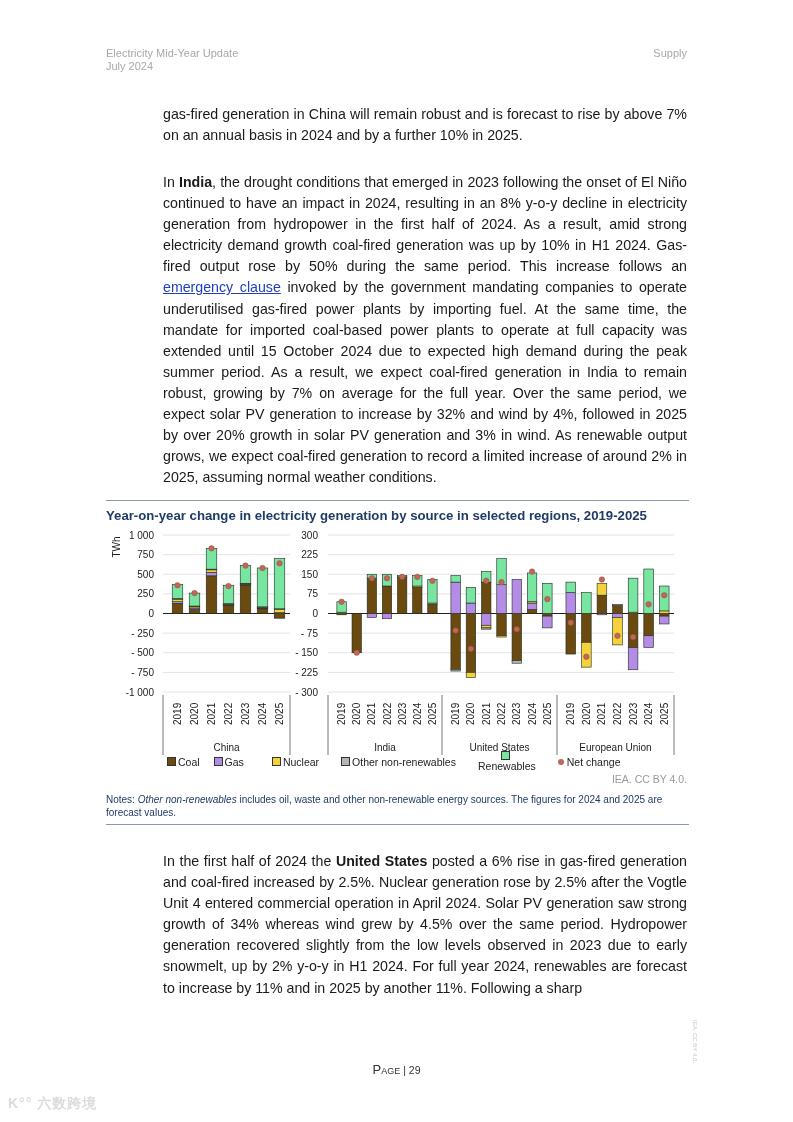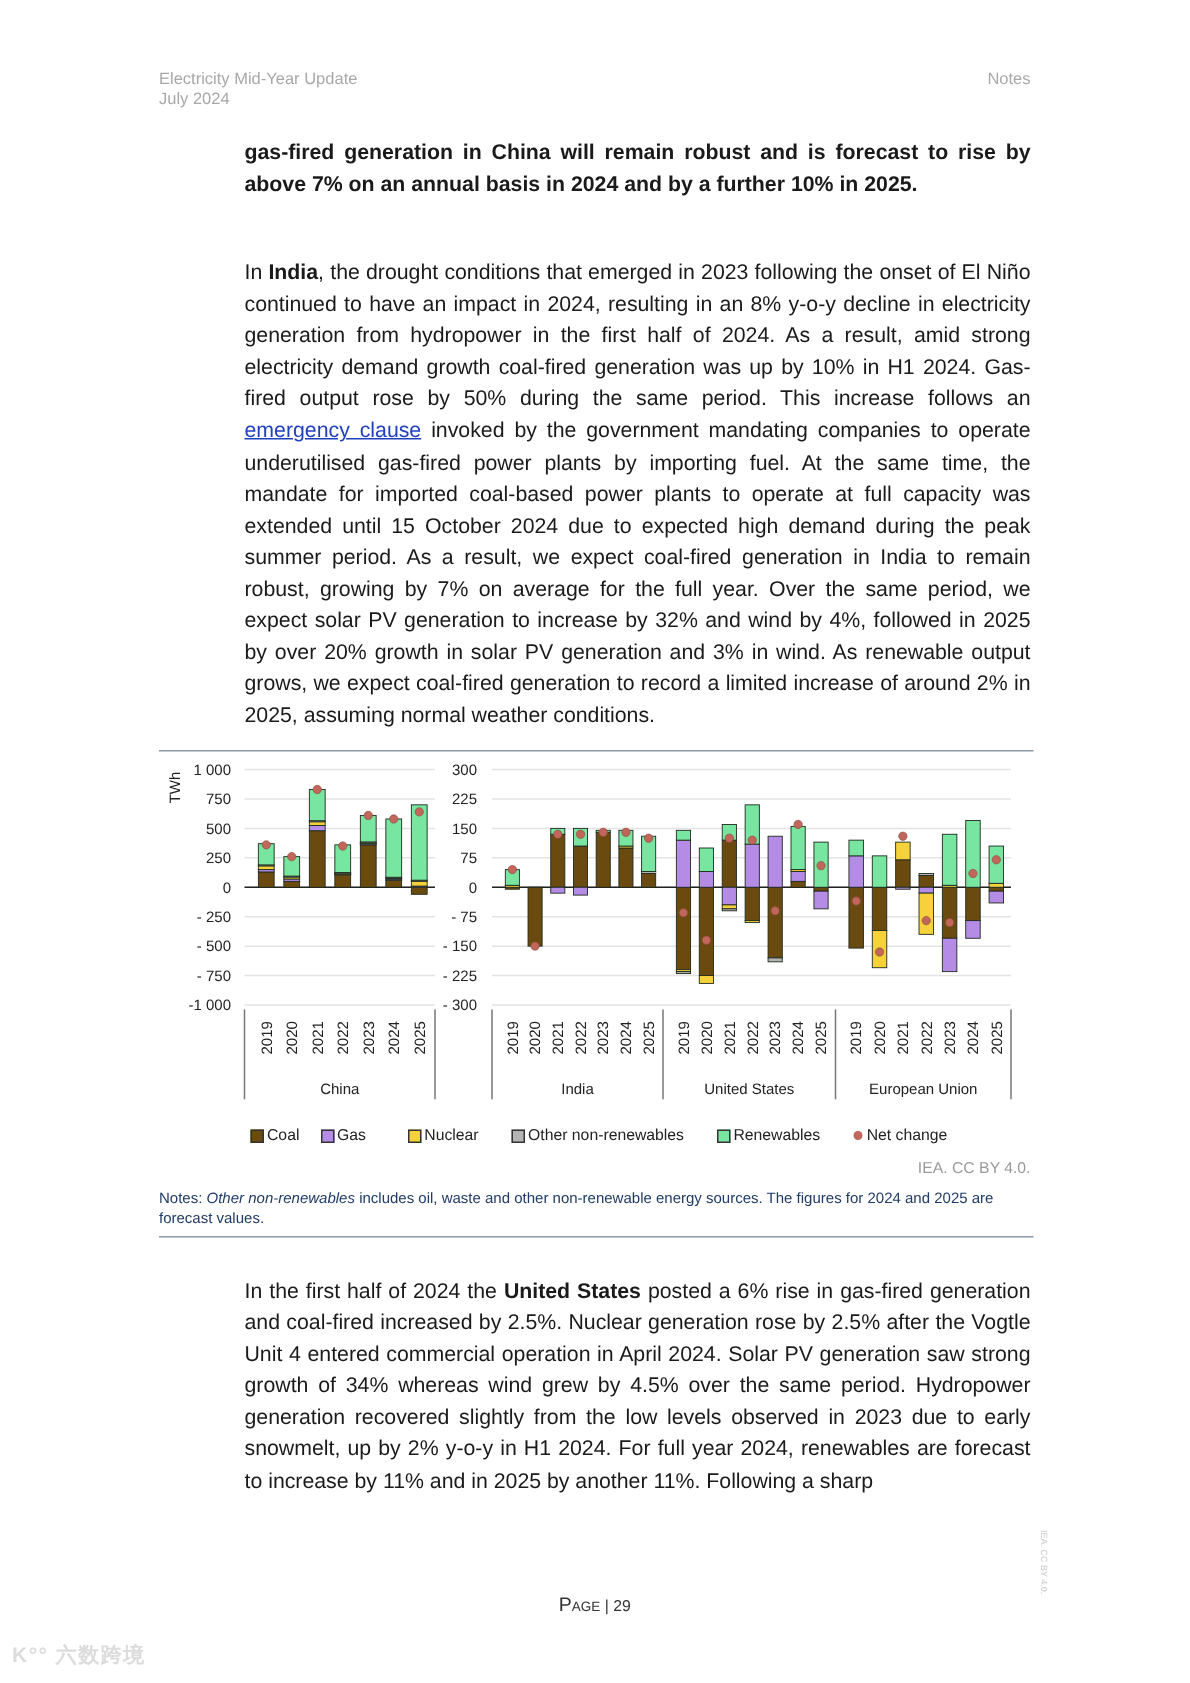--- a/index.html
+++ b/index.html
@@ -2,21 +2,21 @@
 <html><head>
 <meta charset="utf-8">
 <style>
   html, body { margin:0; padding:0; background:#ffffff; }
   body { width:793px; height:1122px; position:relative; overflow:hidden; font-family:"Liberation Sans", sans-serif; color:#1a1a1a; }
   .hdr { position:absolute; top:47px; font-size:11px; color:#a8a8a8; line-height:13px; }
   .hdr-left { left:106px; }
   .hdr-right { right:106px; text-align:right; }
   .body-text { position:absolute; left:163px; width:524px; font-size:14.2px; line-height:21.1px; text-align:justify; color:#1a1a1a; }
   .body-text p { margin:0; }
-  .p1 { top:92px;font-weight:bold; }
+  .p1 { top:104px; }
   .p2 { top:172px; }
   .p3 { top:851px; }
   a.link { color:#1f3fbf; text-decoration:underline; }
   b { font-weight:bold; }
   .figure { position:absolute; left:106px; top:500px; width:583px; }
   .fig-rule-top { height:1px; background:#8a9aa8; }
   .fig-title { font-size:13.2px; font-weight:bold; color:#1f3b66; margin-top:7px; white-space:nowrap; }
   .chart-wrap { position:relative; width:583px; height:230px; margin-top:2px; }
   .legend { position:absolute; top:751px; left:167px; font-size:10.5px; color:#222; display:flex; }
   .legend-item { display:flex; align-items:center; margin-right:0;justify-content:flex-end; }
@@ -31,32 +31,33 @@
   .side-credit { position:absolute; left:698px; top:1020px; font-size:6px; color:#c8c8c8; transform:rotate(90deg); transform-origin:left top; white-space:nowrap; }
   .watermark { position:absolute; left:8px; top:1095px; font-size:14px; color:#dcdcdc; font-weight:bold; letter-spacing:1px; }
 </style>
 </head>
 <body>
 
 <div class="hdr hdr-left">
   <div>Electricity Mid-Year Update</div>
   <div>July 2024</div>
 </div>
-<div class="hdr hdr-right">Notes</div>
+<div class="hdr hdr-right">Supply</div>
 
 <div class="body-text p1">
   <p>gas-fired generation in China will remain robust and is forecast to rise by above 7% on an annual basis in 2024 and by a further 10% in 2025.</p>
 </div>
 
 <div class="body-text p2">
   <p><span>In </span><b>India</b><span>, the drought conditions that emerged in 2023 following the onset of El Niño continued to have an impact in 2024, resulting in an 8% y-o-y decline in electricity generation from hydropower in the first half of 2024. As a result, amid strong electricity demand growth coal-fired generation was up by 10% in H1 2024. Gas-fired output rose by 50% during the same period. This increase follows an </span><a class="link">emergency clause</a><span> invoked by the government mandating companies to operate underutilised gas-fired power plants by importing fuel. At the same time, the mandate for imported coal-based power plants to operate at full capacity was extended until 15 October 2024 due to expected high demand during the peak summer period. As a result, we expect coal-fired generation in India to remain robust, growing by 7% on average for the full year. Over the same period, we expect solar PV generation to increase by 32% and wind by 4%, followed in 2025 by over 20% growth in solar PV generation and 3% in wind. As renewable output grows, we expect coal-fired generation to record a limited increase of around 2% in 2025, assuming normal weather conditions.</span></p>
 </div>
 
 <div class="figure">
   <div class="fig-rule-top"></div>
+  <div class="fig-title">Year-on-year change in electricity generation by source in selected regions, 2019-2025</div>
   <div class="chart-wrap">
     <svg id="chart-svg" width="583" height="230">
         <line x1="57" x2="184" y1="10" y2="10" stroke="#e3e3e3" stroke-width="1"></line>
         <line x1="222" x2="568" y1="10" y2="10" stroke="#e3e3e3" stroke-width="1"></line>
         <line x1="57" x2="184" y1="29.625" y2="29.625" stroke="#e3e3e3" stroke-width="1"></line>
         <line x1="222" x2="568" y1="29.625" y2="29.625" stroke="#e3e3e3" stroke-width="1"></line>
         <line x1="57" x2="184" y1="49.25" y2="49.25" stroke="#e3e3e3" stroke-width="1"></line>
         <line x1="222" x2="568" y1="49.25" y2="49.25" stroke="#e3e3e3" stroke-width="1"></line>
         <line x1="57" x2="184" y1="68.875" y2="68.875" stroke="#e3e3e3" stroke-width="1"></line>
         <line x1="222" x2="568" y1="68.875" y2="68.875" stroke="#e3e3e3" stroke-width="1"></line>
@@ -284,21 +285,21 @@
       <span>Gas</span>
     </div>
     <div class="legend-item" style="margin-left: 28px;">
       <span class="legend-swatch" style="background: rgb(245, 210, 60);"></span>
       <span>Nuclear</span>
     </div>
     <div class="legend-item" style="margin-left: 22px;">
       <span class="legend-swatch" style="background: rgb(180, 180, 180);"></span>
       <span>Other non-renewables</span>
     </div>
-    <div class="legend-item" style="margin-left: 22px;">
+    <div class="legend-item" style="margin-left: 22px; flex-direction: column;">
       <span class="legend-swatch" style="background: rgb(120, 230, 160);"></span>
       <span>Renewables</span>
     </div>
     <div class="legend-item" style="margin-left: 22px;">
       <span class="legend-dot" style="background: rgb(192, 102, 90);"></span>
       <span>Net change</span>
     </div>
   </div>
 <div class="credit">IEA. CC BY 4.0.</div>
 

